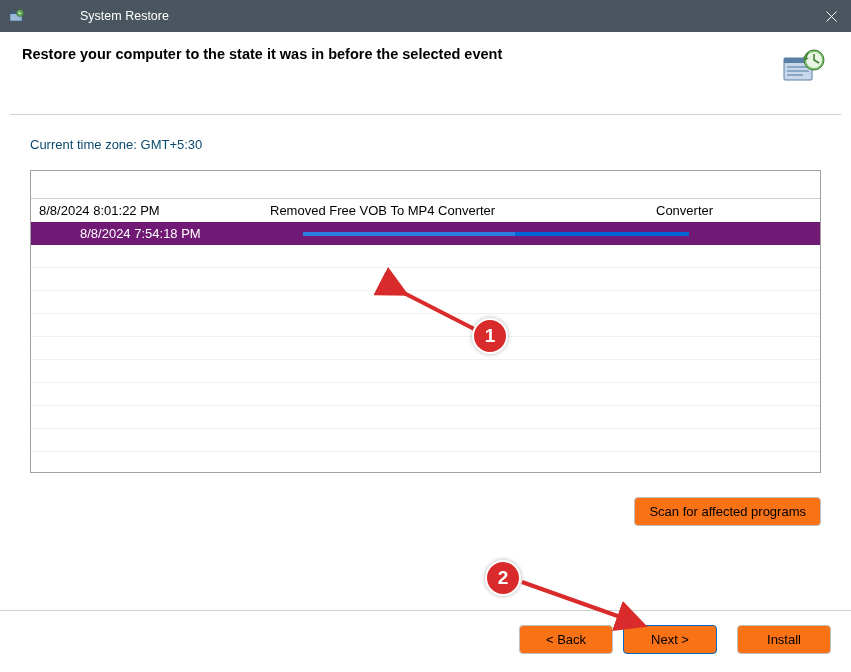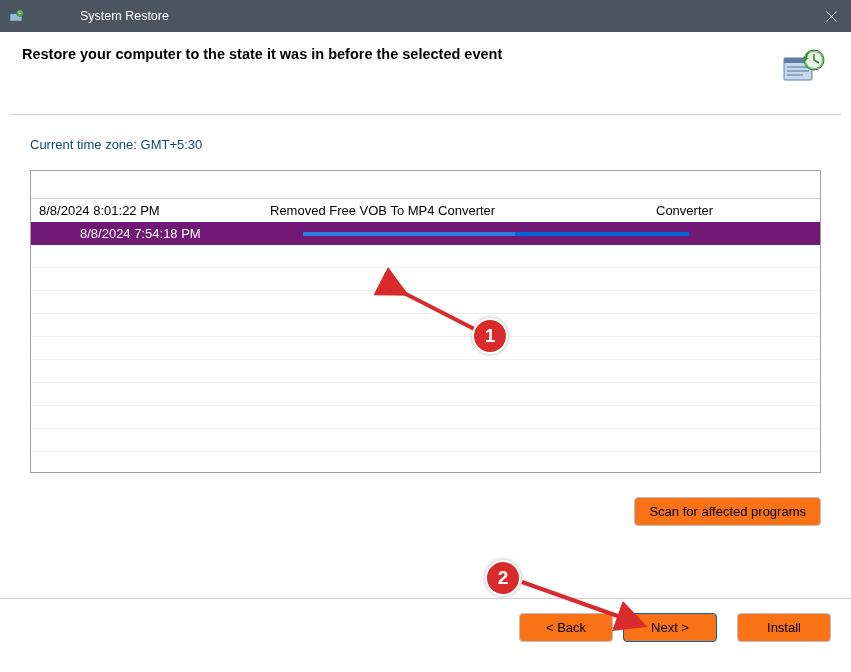--- a/index.html
+++ b/index.html
@@ -26,21 +26,21 @@
     .lv-row.selected { background: #701a75; color: #fff; padding-left: 41px; }
     .lv-row.selected .lv-cell:nth-child(2) { background: linear-gradient(to right, #2b7de0 55%, #0066d6 55%); }
     .lv-cell { font-size: 13px; padding: 2px 8px; overflow: hidden; white-space: nowrap; }
     .lv-empty-row { display: flex; height: 23px; border-bottom: 1px solid #f0f0f0; }
     .col-date { width: 231px; }
     .col-desc { width: 386px; }
     .col-type { width: 155px; }
     .scan-row { text-align: right; margin-top: 24px; padding-right: 0; }
     .btn { font-size: 13px; padding: 6px 14px; background: #f97316; border: 1px solid #bfbfbf; border-radius: 4px; cursor: pointer; min-width: 72px; }
     .btn.default { border: 1.5px solid #0067c0; }
-    .footer { position: absolute; bottom: 16px; left: 0; right: 0; border-top: 1px solid #d0d0d0; padding: 14px 20px; text-align: right; display: flex; justify-content: flex-end; gap: 10px; }
+    .footer { position: absolute; bottom: 4px; left: 0; right: 0; border-top: 1px solid #d0d0d0; padding: 14px 20px; text-align: right; display: flex; justify-content: flex-end; gap: 10px; }
     .footer .btn { min-width: 94px; }
     .annotation { position: absolute; pointer-events: none; }
     .anno-circle { width: 36px; height: 36px; background: #d92b2b; border-radius: 50%; display: flex; align-items: center; justify-content: center; color: #fff; font-size: 19px; font-weight: bold; border: 2px solid #fff; box-shadow: 0 0 4px rgba(0,0,0,0.3); }
   </style>
 </head>
 <body>
 
 <div class="titlebar">
   <span class="titlebar-icon">
     <svg viewBox="0 0 16 16">

